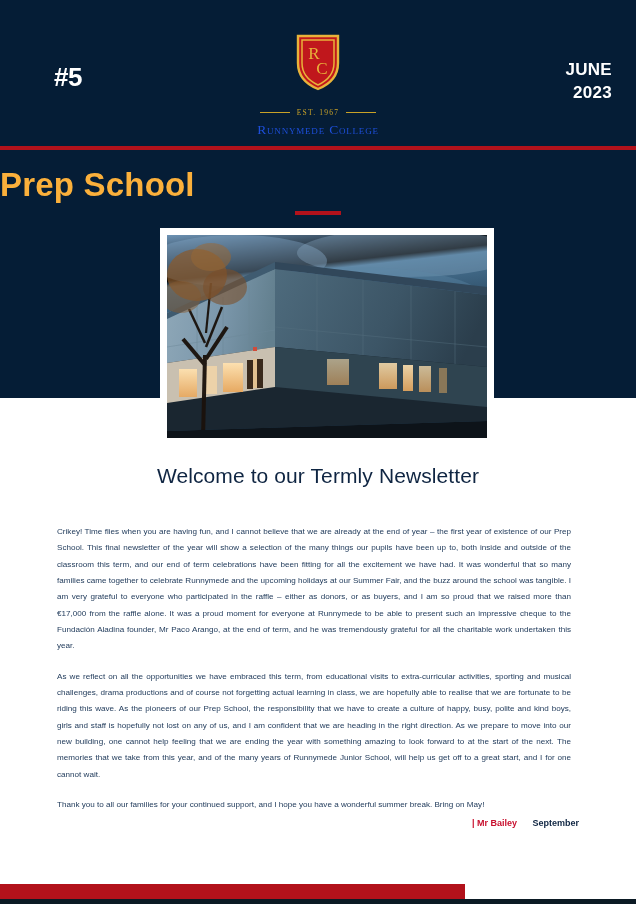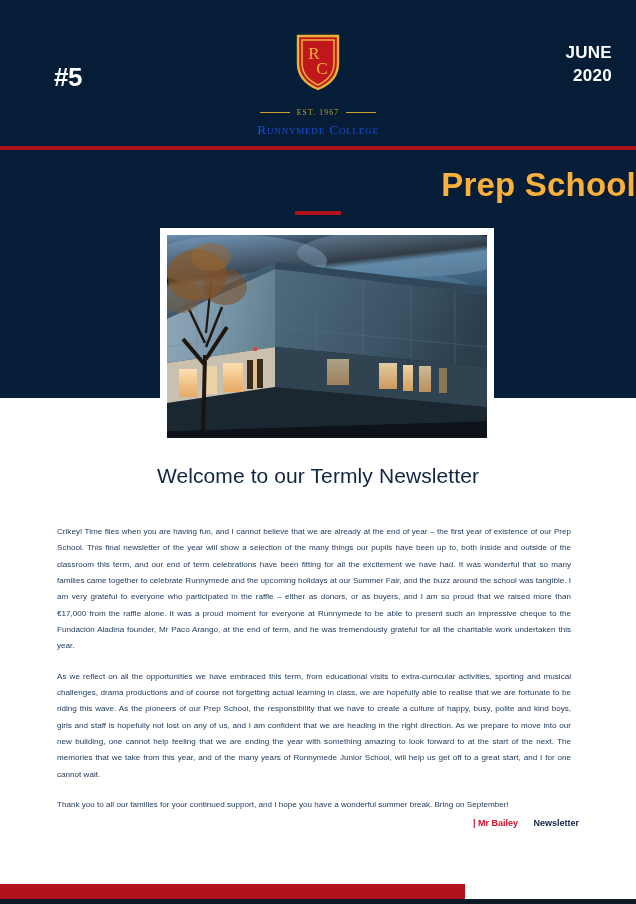--- a/index.html
+++ b/index.html
@@ -42,21 +42,21 @@
     font-size: 26px;
     font-weight: bold;
     color: #ffffff;
     letter-spacing: -0.5px;
     line-height: 1;
   }
 
   .date-block {
     position: absolute;
     right: 24px;
-    top: 42px;
+    top: 59px;
     text-align: right;
     color: #ffffff;
     font-size: 17px;
     font-weight: bold;
     line-height: 1.35;
     letter-spacing: 0.3px;
   }
 
   
   .logo-wrap {
@@ -106,21 +106,21 @@
     height: 4px;
     background: #b2121b;
   }
 
   
   .section-title {
     position: absolute;
     left: 0;
     top: 166px;
     width: 636px;
-    text-align: right;
+    text-align: left;
     color: #fbb03b;
     font-size: 33px;
     font-weight: bold;
     letter-spacing: 0.2px;
     line-height: 1.15;
   }
   .title-underline {
     position: absolute;
     left: 50%;
     top: 211px;
@@ -211,21 +211,21 @@
 <body>
 
 <div class="hero"></div>
 
 <div class="header-row">
 
   <div class="issue-number">#5</div>
 
   <div class="date-block">
     <div>JUNE</div>
-    <div>2020</div>
+    <div>2023</div>
   </div>
 
   <div class="logo-wrap">
     <svg class="crest-svg" width="46" height="58" viewBox="0 0 46 58">
       <path d="M3 3 H43 V30 C43 44 33 52 23 56 C13 52 3 44 3 30 Z" fill="#c0171c" stroke="#e8b33a" stroke-width="2.4"></path>
       <path d="M7 7 H39 V30 C39 42 30.5 48.5 23 52 C15.5 48.5 7 42 7 30 Z" fill="none" stroke="#e8b33a" stroke-width="1.5"></path>
       <text x="19" y="26" fill="#e8b33a" font-family="Liberation Serif, serif" font-size="17" text-anchor="middle">R</text>
       <text x="27" y="41" fill="#e8b33a" font-family="Liberation Serif, serif" font-size="17" text-anchor="middle">C</text>
     </svg>
 
@@ -327,22 +327,22 @@
       <polygon points="0,196 320,186 320,203 0,203" fill="#0d1319"></polygon>
     </svg>
   </div>
 </div>
 
 <div class="welcome-heading">Welcome to our Termly Newsletter</div>
 
 <div class="body-copy">
   <p>Crikey! Time flies when you are having fun, and I cannot believe that we are already at the end of year – the first year of existence of our Prep School. This final newsletter of the year will show a selection of the many things our pupils have been up to, both inside and outside of the classroom this term, and our end of term celebrations have been fitting for all the excitement we have had. It was wonderful that so many families came together to celebrate Runnymede and the upcoming holidays at our Summer Fair, and the buzz around the school was tangible. I am very grateful to everyone who participated in the raffle – either as donors, or as buyers, and I am so proud that we raised more than €17,000 from the raffle alone. It was a proud moment for everyone at Runnymede to be able to present such an impressive cheque to the Fundación Aladina founder, Mr Paco Arango, at the end of term, and he was tremendously grateful for all the charitable work undertaken this year.</p>
   <p>As we reflect on all the opportunities we have embraced this term, from educational visits to extra-curricular activities, sporting and musical challenges, drama productions and of course not forgetting actual learning in class, we are hopefully able to realise that we are fortunate to be riding this wave. As the pioneers of our Prep School, the responsibility that we have to create a culture of happy, busy, polite and kind boys, girls and staff is hopefully not lost on any of us, and I am confident that we are heading in the right direction. As we prepare to move into our new building, one cannot help feeling that we are ending the year with something amazing to look forward to at the start of the next. The memories that we take from this year, and of the many years of Runnymede Junior School, will help us get off to a great start, and I for one cannot wait.</p>
-  <p class="last">Thank you to all our families for your continued support, and I hope you have a wonderful summer break. Bring on September!</p>
+  <p class="last">Thank you to all our families for your continued support, and I hope you have a wonderful summer break. Bring on May!</p>
 </div>
 
 <div class="signature-row">
   <span class="sig-name">| Mr Bailey</span>
-  <span class="sig-role">Newsletter</span>
+  <span class="sig-role">September</span>
 </div>
 
 <div class="footer-bar"></div>
 <div class="footer-edge"></div>
 
 </body></html>

